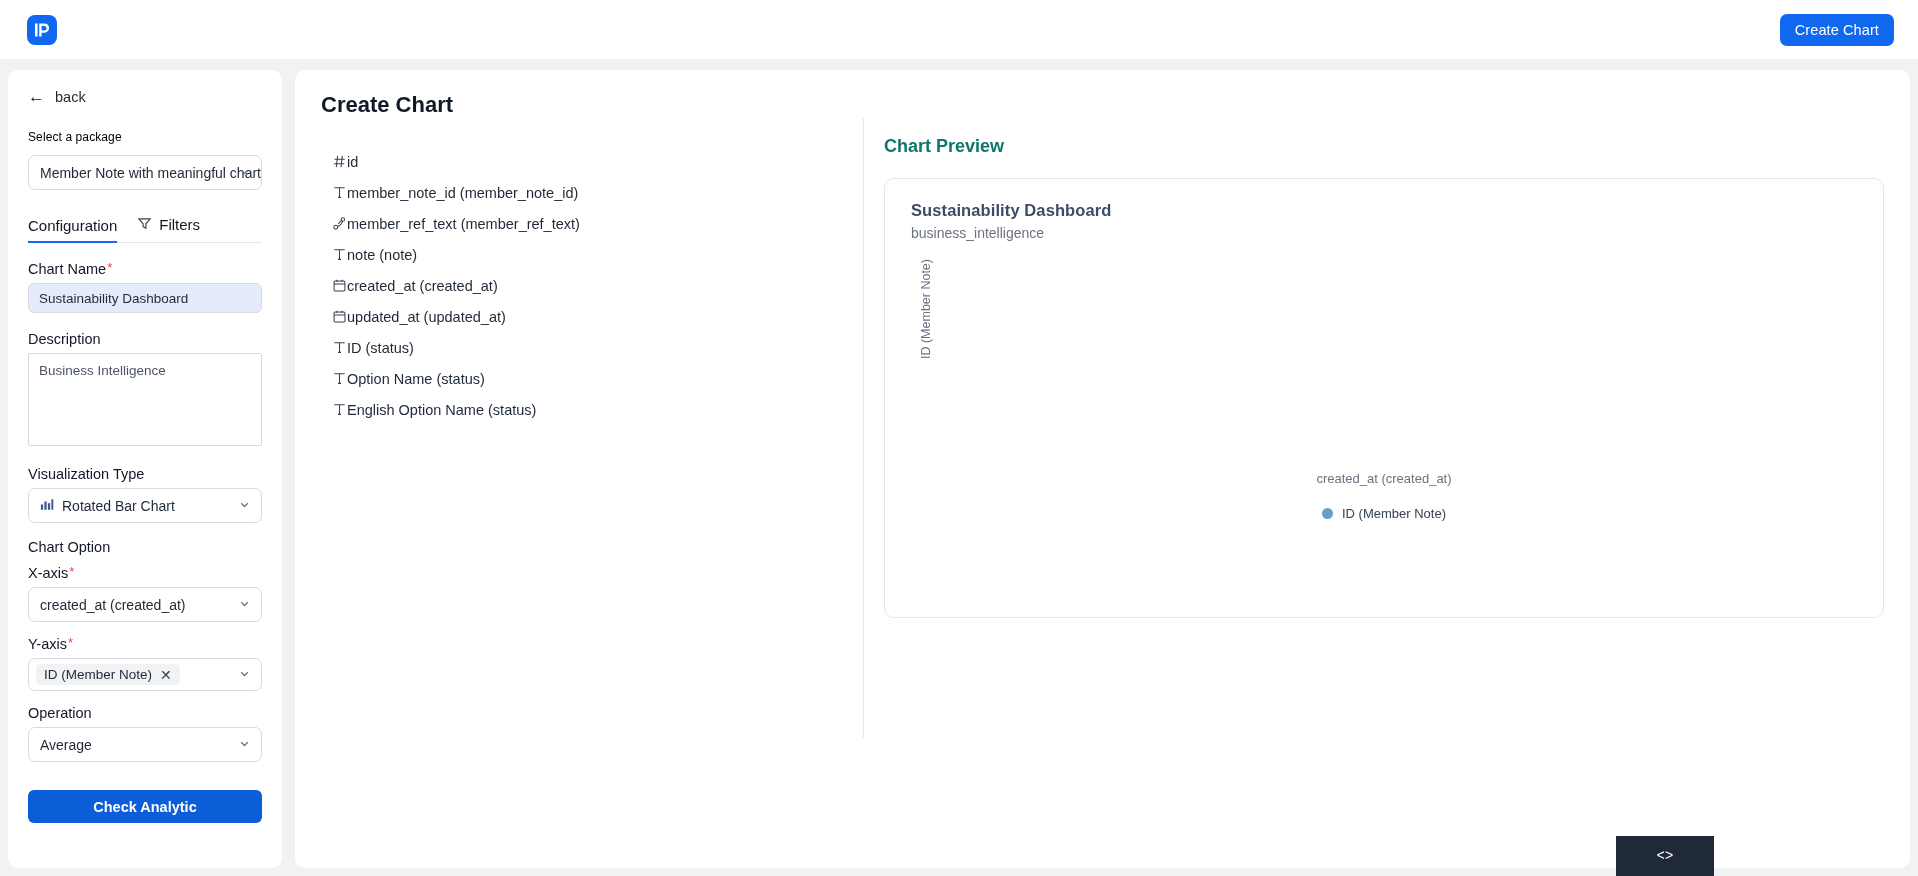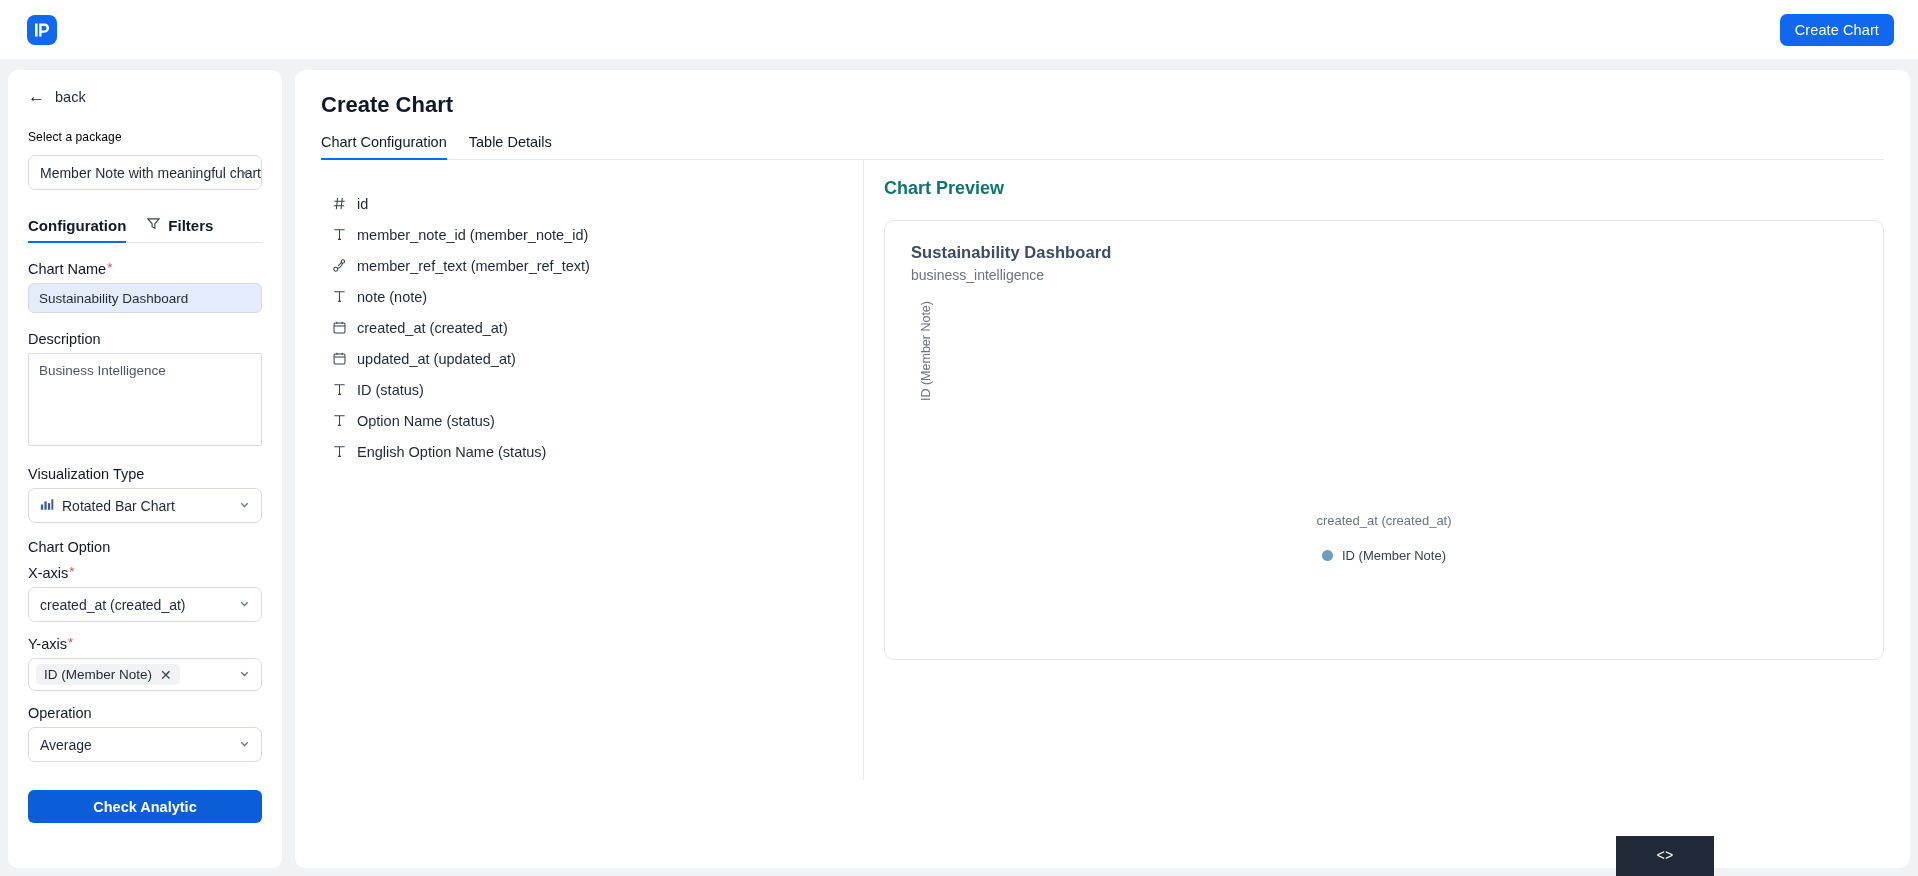--- a/index.html
+++ b/index.html
@@ -66,23 +66,23 @@
   .select-box .chev {
     position: absolute; right: 10px; top: 50%;
     transform: translateY(-50%); color: #667085;
   }
   .tabs-row {
     display: flex; align-items: flex-end; gap: 20px;
     margin-top: 26px;
     border-bottom: 1px solid #e3e6ea;
   }
   .tab {
-    display: flex; align-items: flex-end; gap: 7px;
+    display: flex; align-items: flex-start; gap: 7px;
     font-size: 15px; color: #111827; cursor: pointer;
-    padding-bottom: 8px; position: relative; font-weight: bold;
+    padding-bottom: 8px; position: relative;
   }
   .tab.active::after {
     content: ""; position: absolute; left: 0; right: 0; bottom: -1px;
     height: 2.5px; background: #1068f0;
   }
   .field-label {
     font-size: 14.5px; color: #111827; margin-top: 18px; margin-bottom: 6px;
     display: flex; align-items: flex-start; gap: 1px;
   }
   .req { color: #e5484d; font-size: 13px; line-height: 1; }
@@ -141,21 +141,21 @@
   .columns { display: flex; height: 620px; }
   .col-fields {
     width: 543px; padding: 18px 16px 0 4px;
     border-right: 1px solid #e5e7eb;
   }
   .fields-head {
     display: flex; align-items: center; justify-content: space-between;
   }
   .fields-title { font-size: 18px; font-weight: bold; color: #111827; }
   .field-item {
-    display: flex; align-items: center; gap: 10px;
+    display: flex; align-items: center; 
     font-size: 14.5px; color: #1f2937;
     padding: 7.5px 0 7.5px 6px; cursor: pointer;
   }
   .ficon { width: 16px; display: flex; justify-content: center; color: #374151; }
   .col-preview { flex: 1; padding: 18px 0 0 20px; }
   .preview-title { font-size: 18px; font-weight: bold; color: #0f766e; }
   .chart-card {
     margin-top: 21px; height: 440px;
     border: 1px solid #e3e6ea; border-radius: 10px;
     padding: 22px 26px; position: relative;
@@ -308,28 +308,20 @@
         </svg>
       </span>
     </div>
 
     <button class="primary-btn">Check Analytic</button>
   </div>
 
   <div class="main">
     <div class="main-title">Create Chart</div>
 
-    <div class="main-tabs">
-      <div class="mtab active">
-        <span>Chart Configuration</span>
-      </div>
-      <div class="mtab">
-        <span>Table Details</span>
-      </div>
-    </div>
 
     <div class="columns">
 
       <div class="col-fields">
 
         <div style="margin-top:10px">
 
           <div class="field-item">
             <span class="ficon">
               <svg width="15" height="15" viewBox="0 0 16 16" fill="none" stroke="#374151" stroke-width="1.1">

